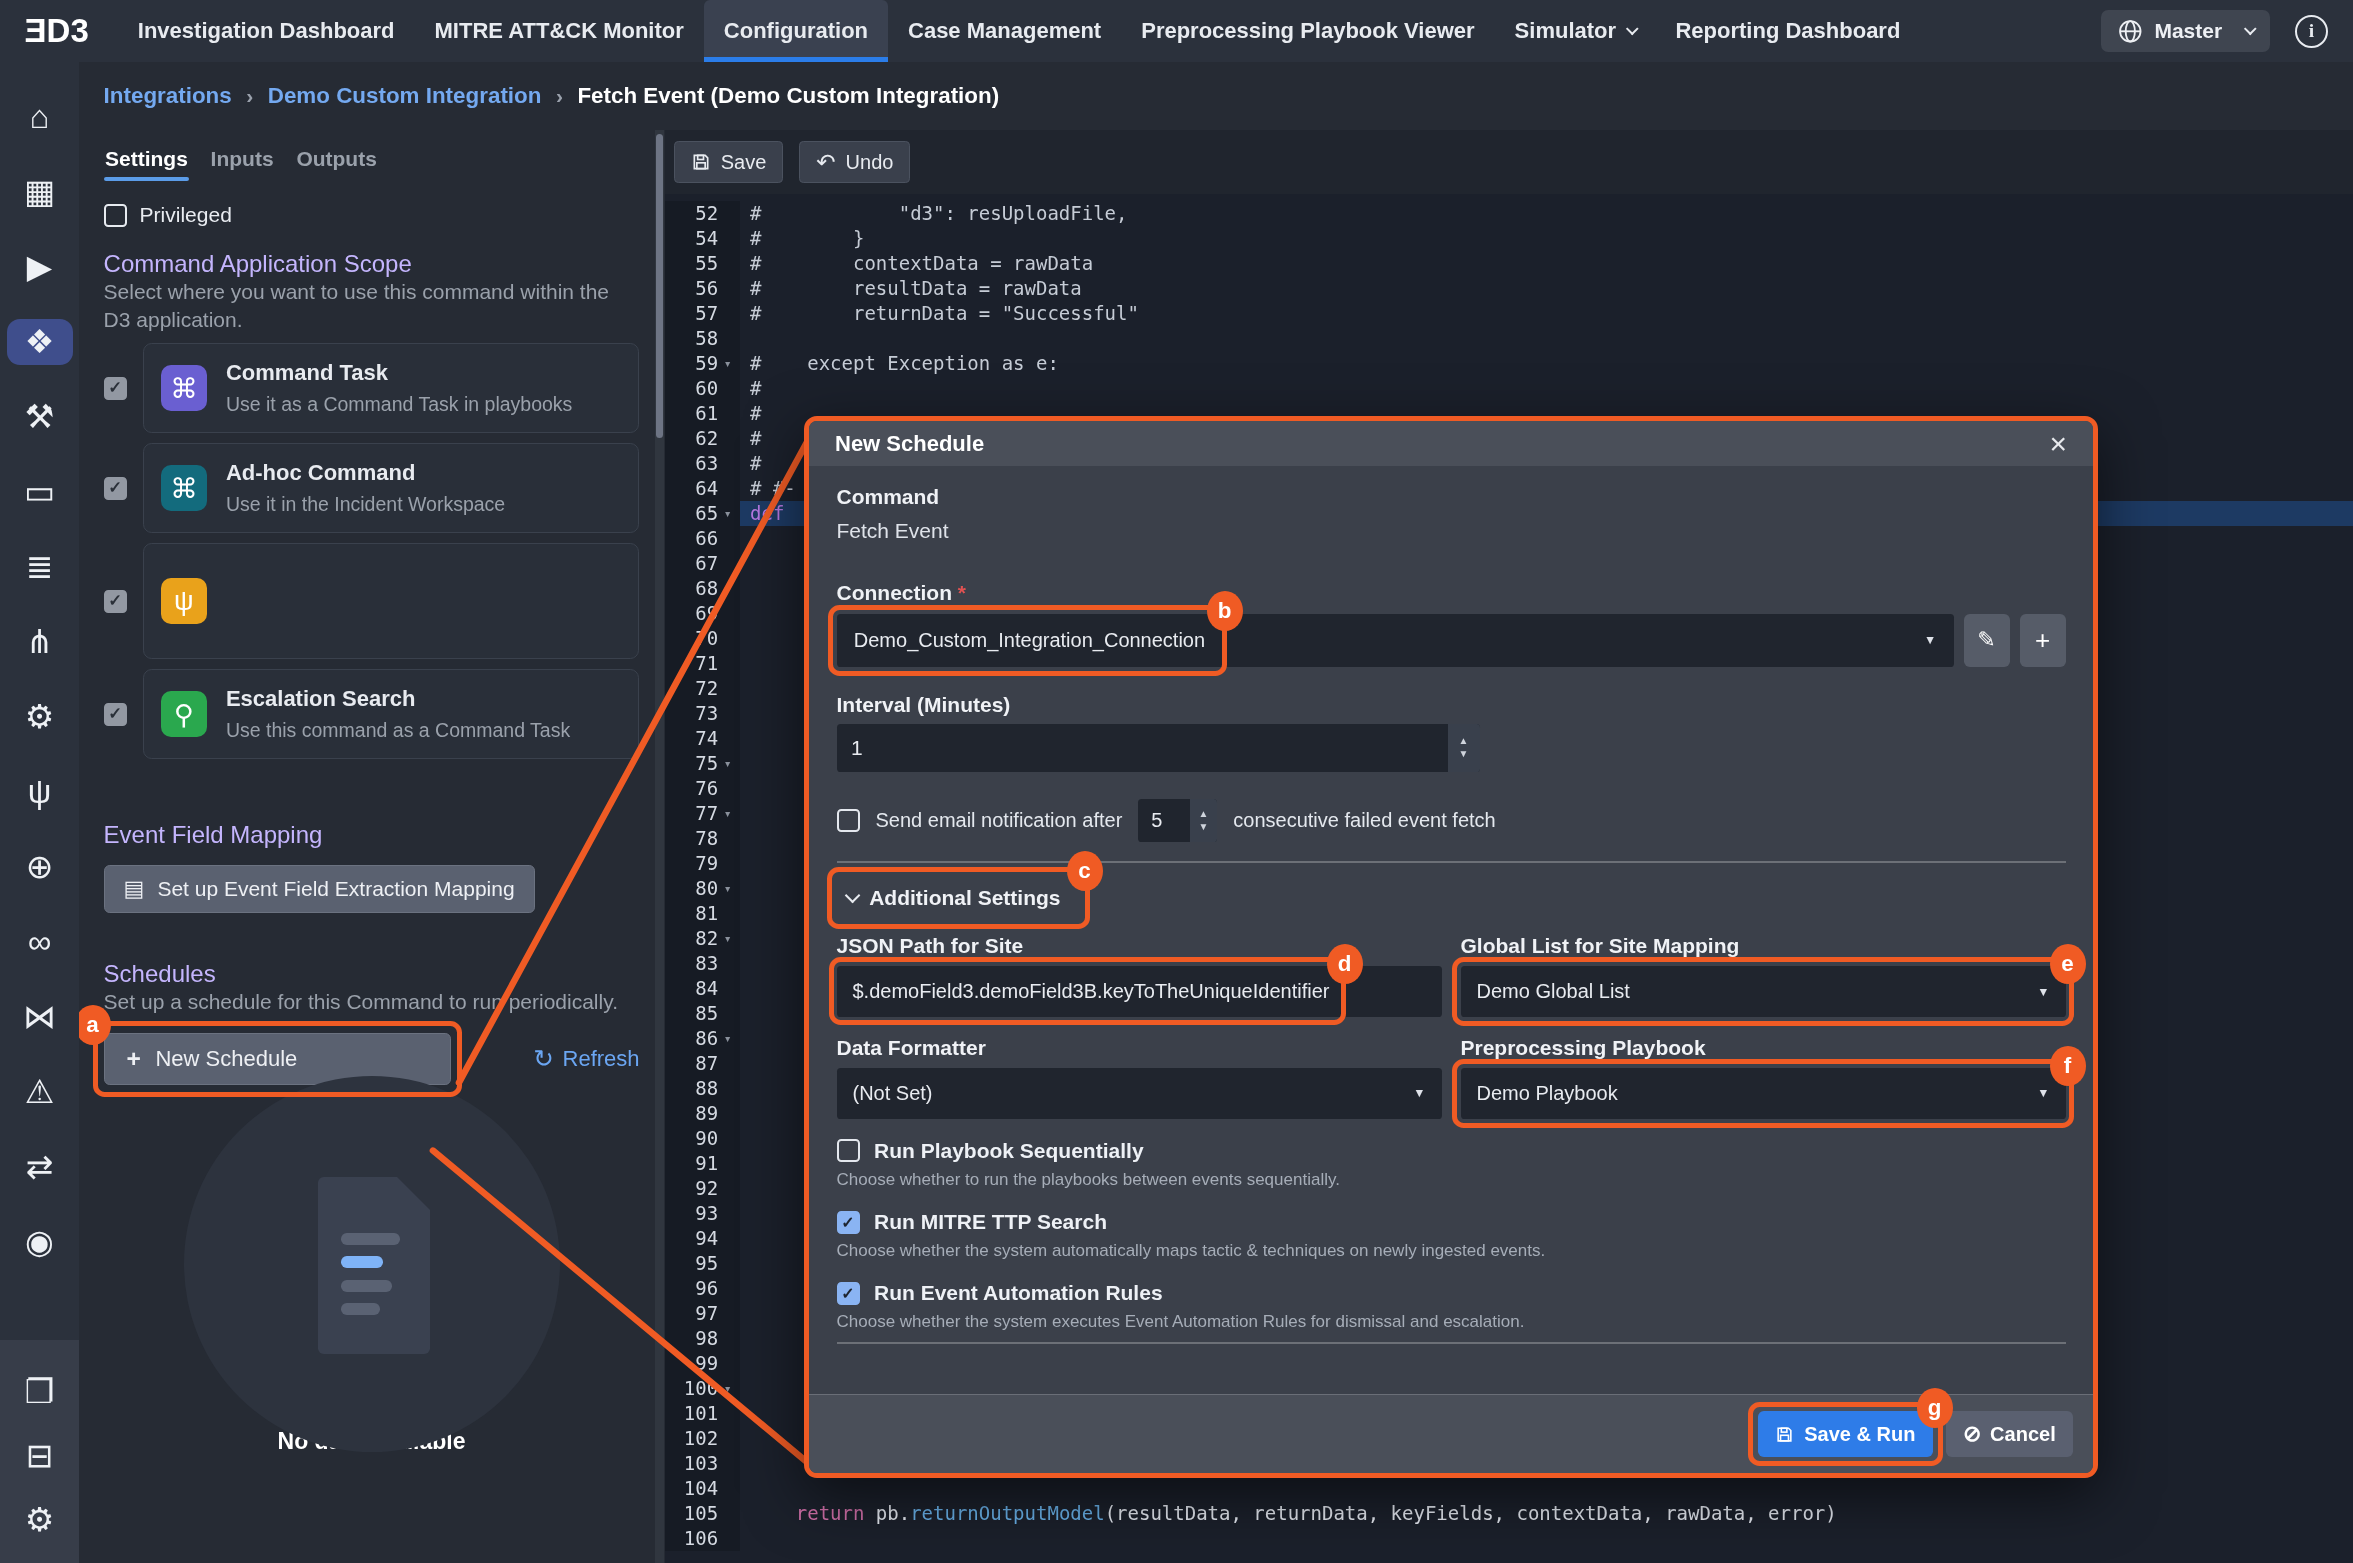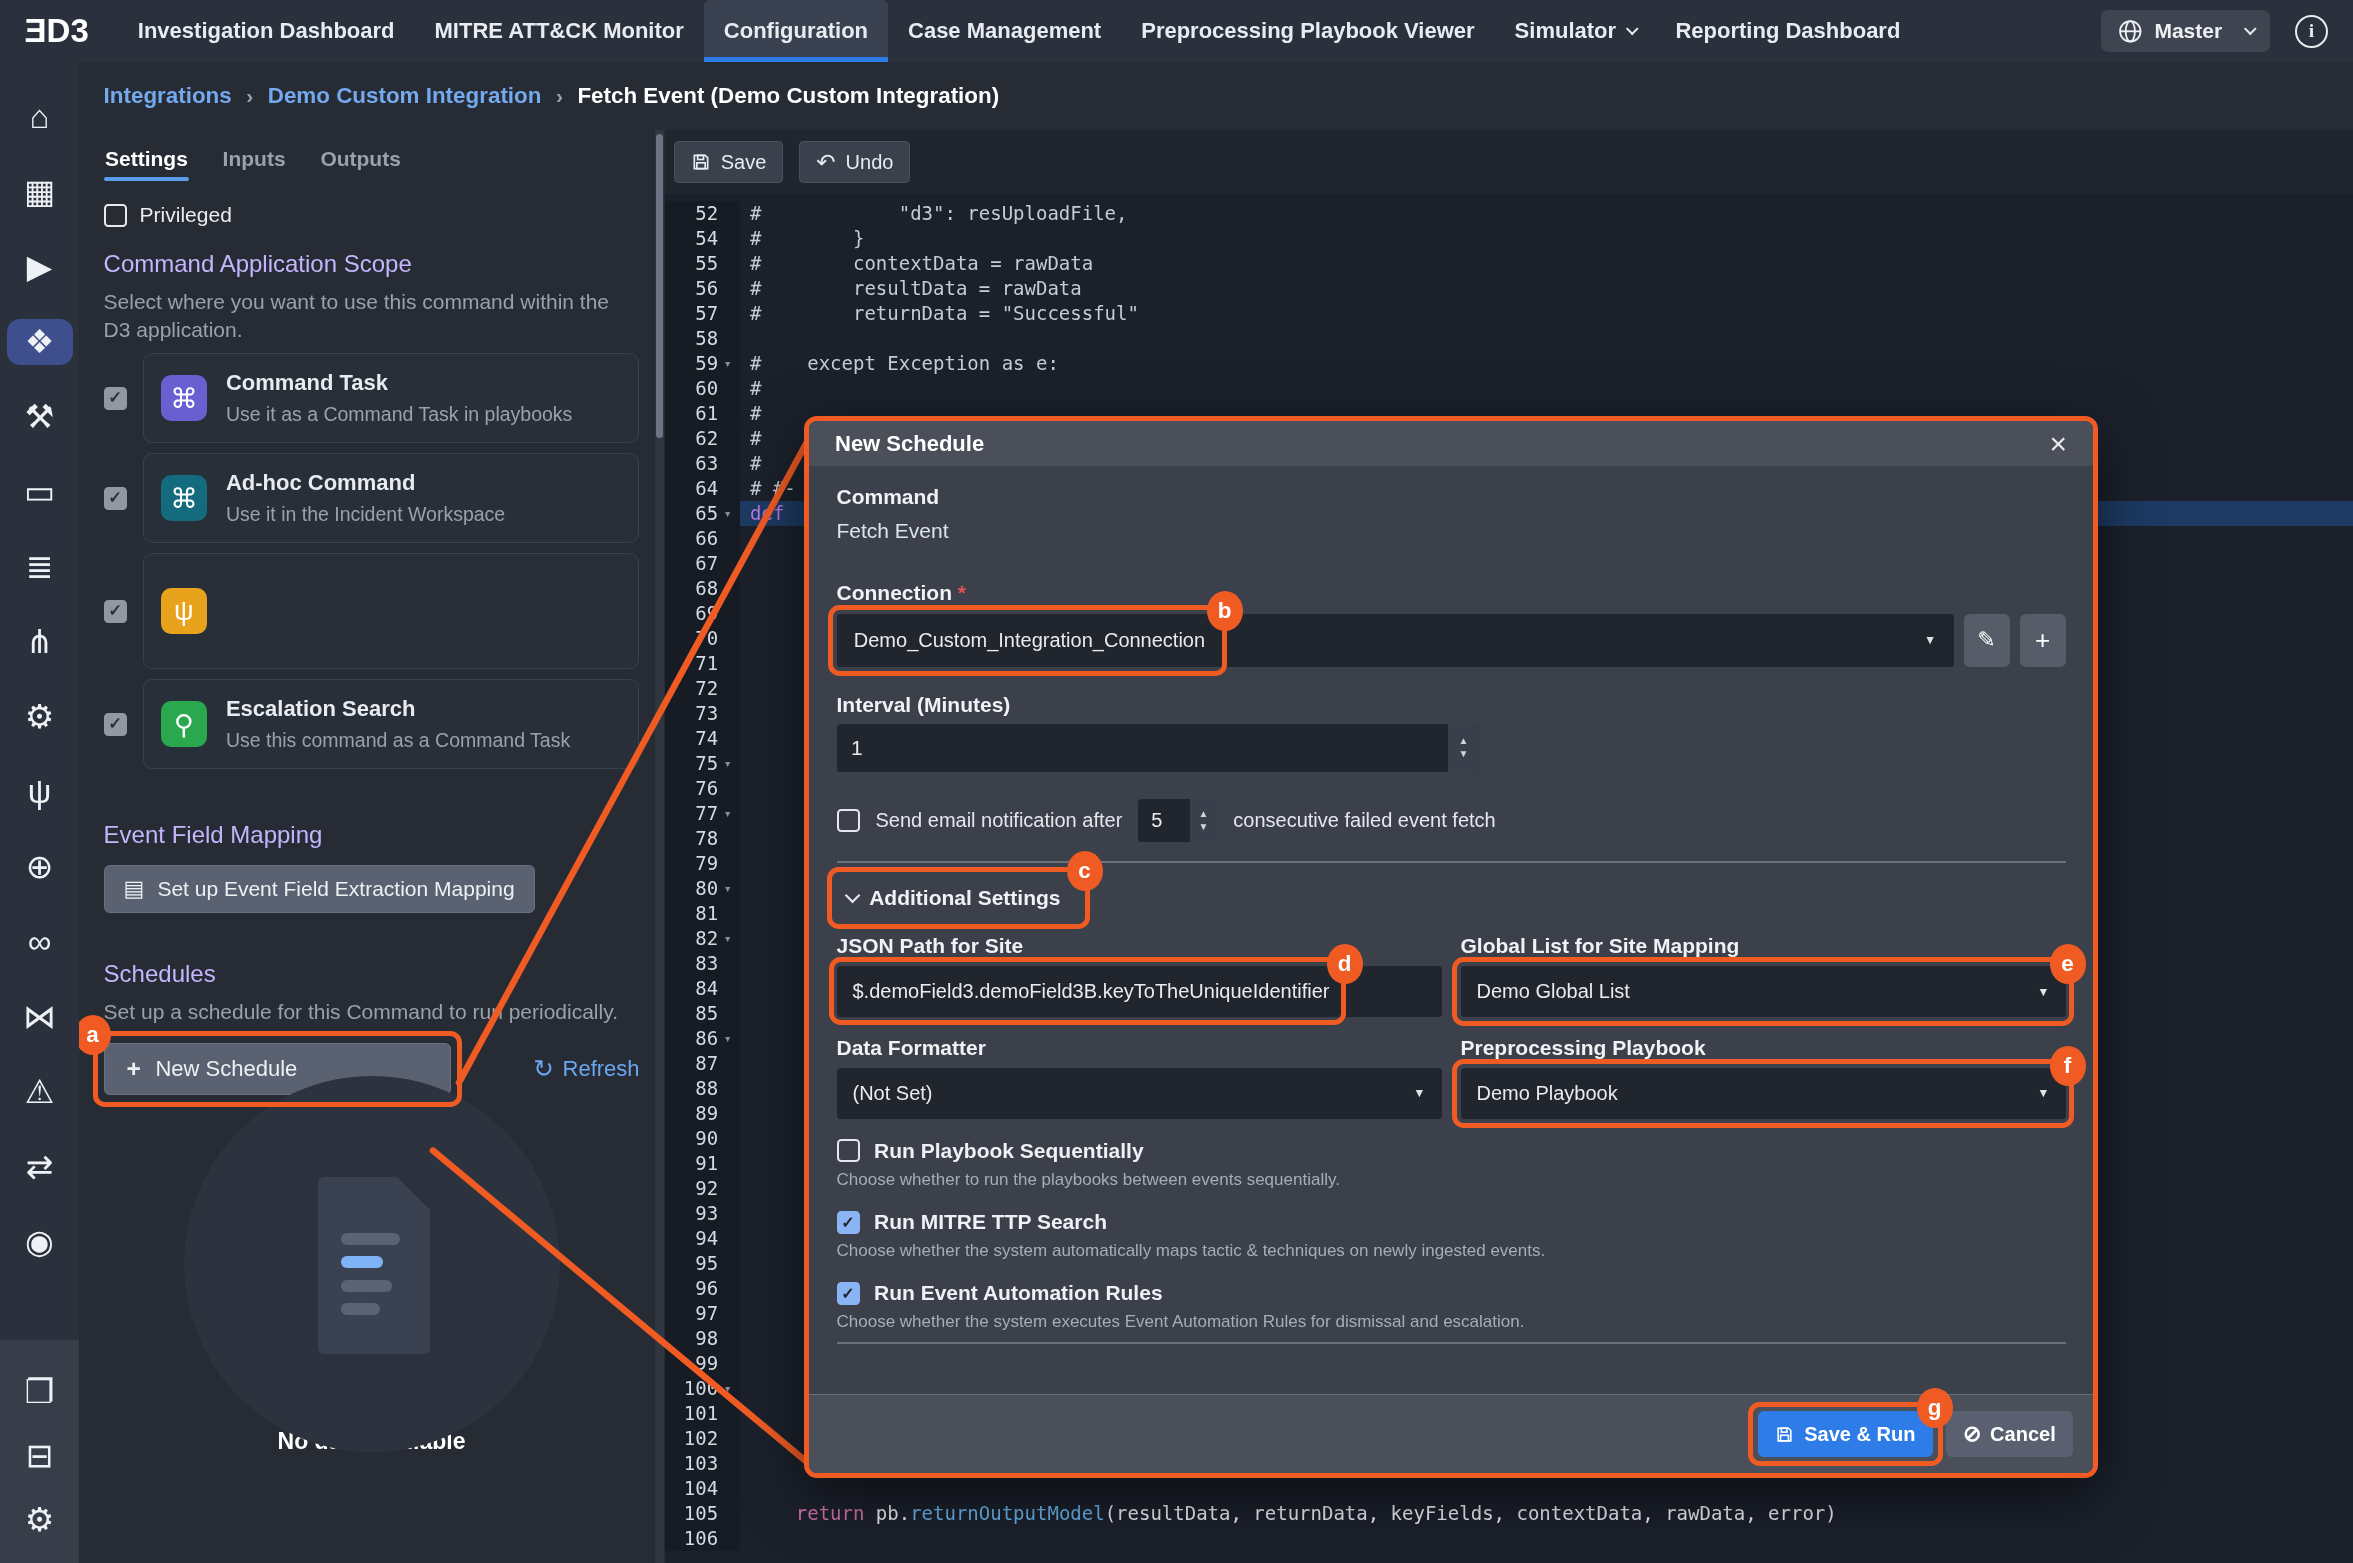--- a/index.html
+++ b/index.html
@@ -53,30 +53,30 @@
 
   
   .panel{position:absolute;left:79px;top:130px;width:585px;bottom:0;background:var(--content-bg);z-index:5}
   .panel-tabs{height:64px;background:var(--panel-strip);display:flex;align-items:center;padding-left:24.6px;gap:35px;border-bottom:1.4px solid #20252e;position:relative}
   .tab{font-size:22.4px;font-weight:700;color:var(--muted);position:relative;height:64px;display:flex;align-items:center}
   .tab.active{color:#fff}
   .tab.active::after{content:"";position:absolute;left:-2.9px;right:-2.9px;bottom:5.8px;height:5px;background:#5b9ce8;border-radius:2.9px}
   .panel-scroll{position:absolute;right:0;top:0;bottom:0;width:8.7px;background:#30363f}
   .panel-scroll .thumb{position:absolute;top:4.3px;left:0.7px;width:7.2px;height:304px;background:#6d7484;border-radius:3.6px}
   .panel-body{padding:0 24.6px;position:relative}
-  .subtabs{display:flex;gap:32px;margin-top:7.2px}
+  .subtabs{display:flex;gap:20px;margin-top:7.2px}
   .subtab{font-size:21px;font-weight:700;color:var(--muted);padding:10px 1.4px;position:relative}
   .subtab.active{color:#fff}
   .subtab.active::after{content:"";position:absolute;left:0;right:0;bottom:0;height:4.3px;background:#5b9ce8;border-radius:2.2px}
   .priv-row{display:flex;align-items:center;gap:13px;margin-top:22px}
   .cb{width:23px;height:23px;border:2.2px solid #e7ebf0;border-radius:4.3px;flex:0 0 auto}
   .cb.checked{background:#9298a2;border-color:#9298a2;display:flex;align-items:center;justify-content:center;color:#2a3039;font-size:16.6px;font-weight:800}
   .priv-label{font-size:21px;color:var(--txt)}
   .scope-heading,.sec-heading{margin-top:23px;font-size:24px;font-weight:400;color:#c4b5fd}
-  .scope-desc,.sec-desc{margin-top:10px;font-size:21px;color:var(--muted);line-height:27.5px;max-width:528px}
+  .scope-desc,.sec-desc{font-size:21px;color:var(--muted);line-height:27.5px;max-width:528px}
   .scope-row{display:flex;align-items:center;gap:16px;margin-top:10px}
   .card{flex:1;background:var(--card-bg);border:1.4px solid var(--card-border);border-radius:8.7px;display:flex;align-items:center;gap:19px;padding:10px 17.3px;min-height:90px}
   .card.tall{min-height:116px}
   .card-icon{width:46px;height:46px;border-radius:10px;display:flex;align-items:center;justify-content:center;font-size:27.5px;color:#fff;flex:0 0 auto}
   .card-title{font-size:22px;font-weight:700;color:#e8ebf0}
   .card-desc{margin-top:5.8px;font-size:19.5px;color:var(--muted);line-height:25px}
   .efm{position:absolute;left:24.6px;top:684px;width:536px}
   .efm-btn{margin-top:16px;display:inline-flex;align-items:center;gap:13px;background:var(--btn-gray);border:1.4px solid #6b7280;border-radius:5.8px;height:48px;padding:0 19px;font-size:21px;color:#eef0f4}
   .efm-btn .ic{font-size:22px}
   .sched{position:absolute;left:24.6px;top:807px;width:536px}

